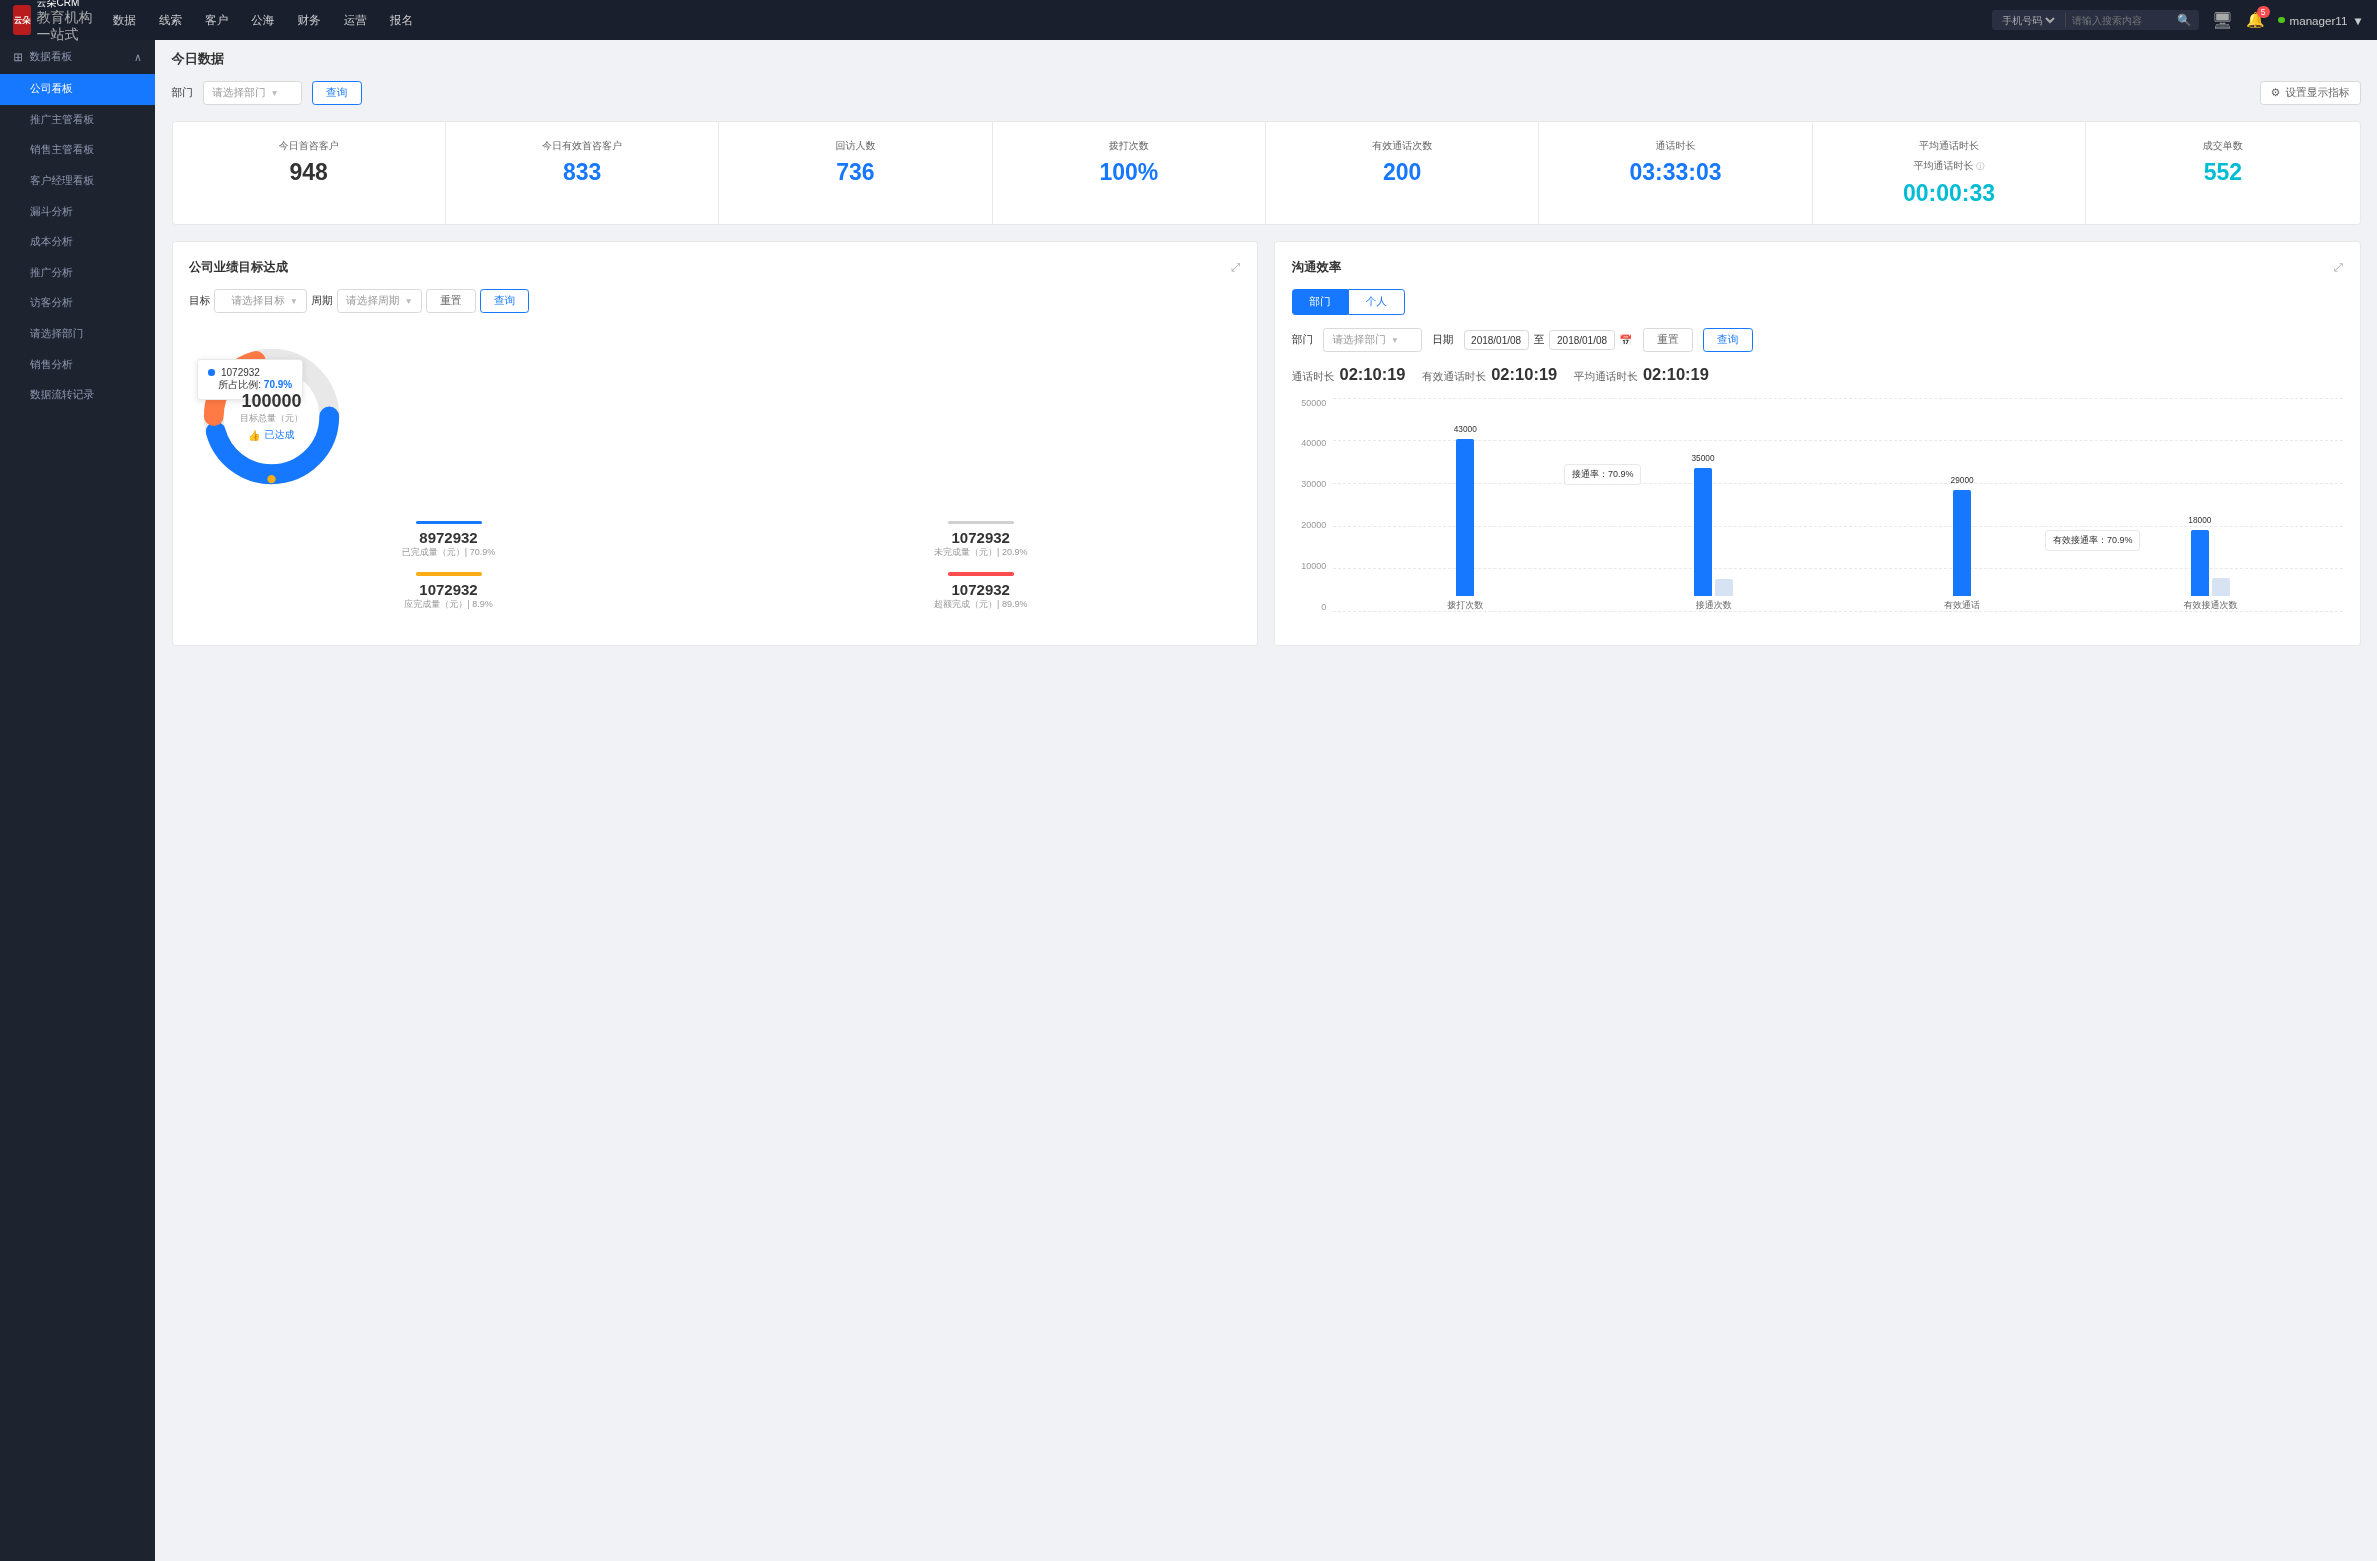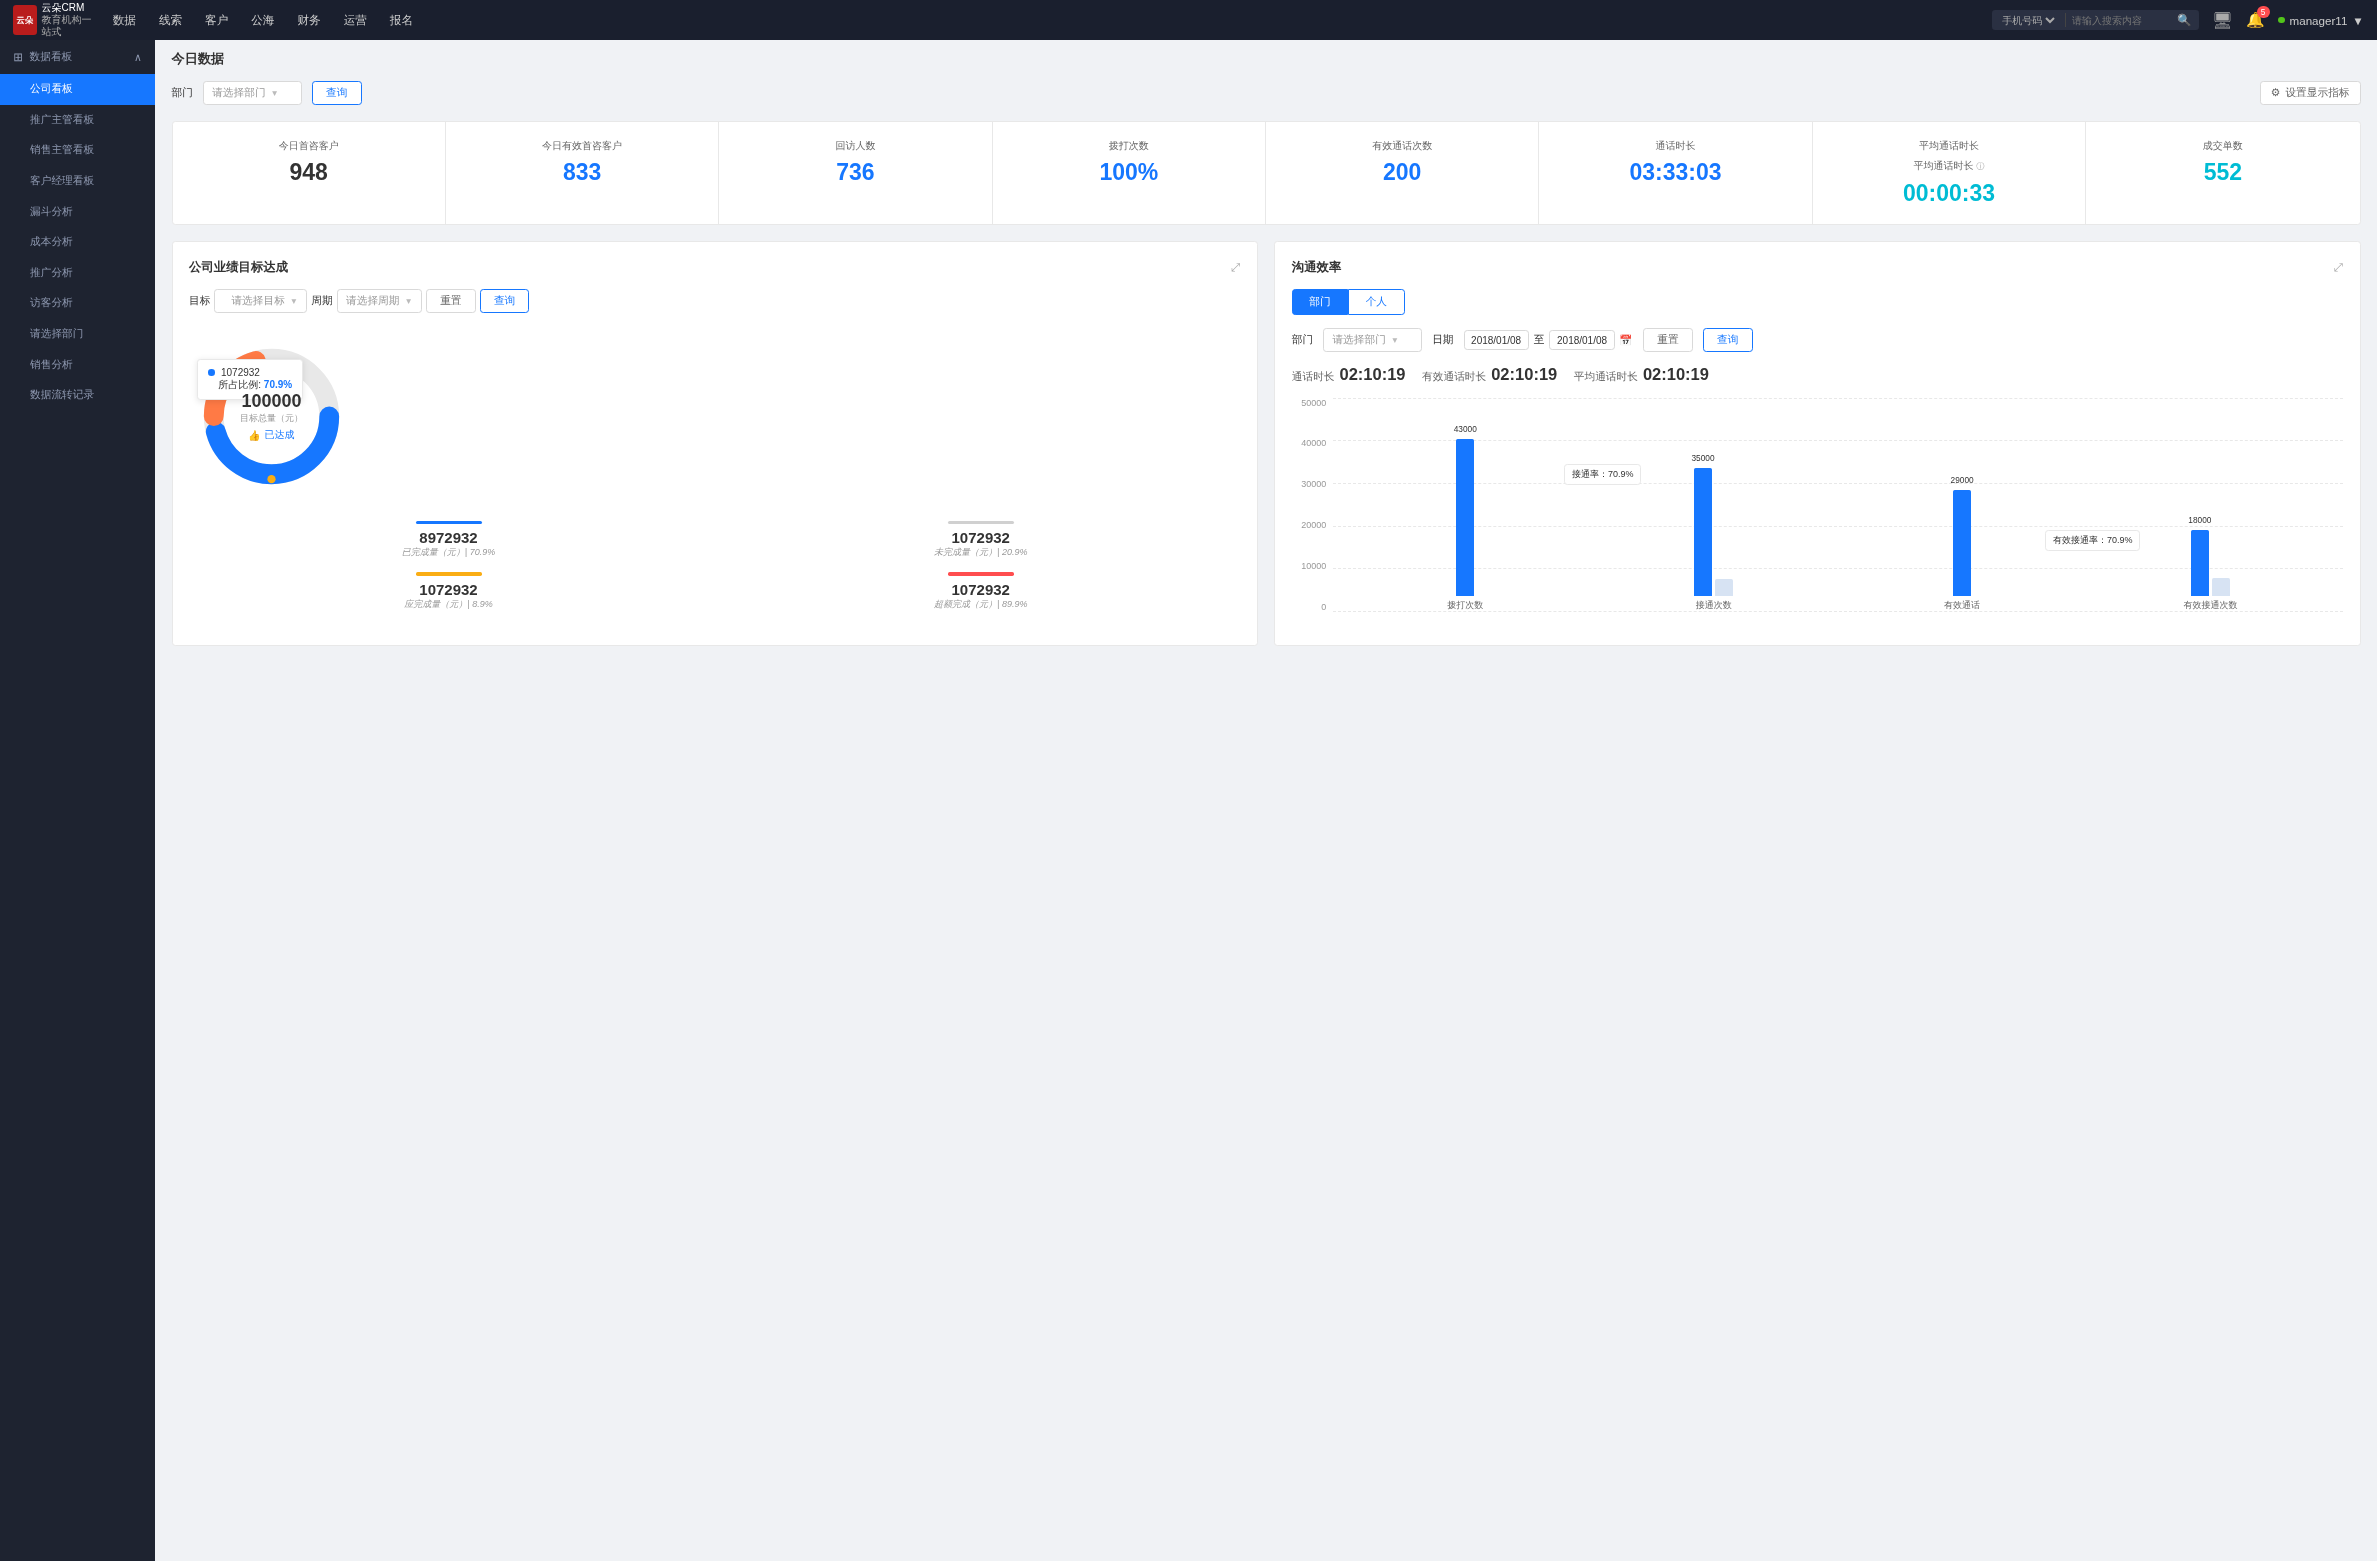--- a/index.html
+++ b/index.html
@@ -404,21 +404,20 @@
       width: 66px;
     }
     .goal-stat-value {
       font-size: 15px;
       font-weight: bold;
       color: #333;
     }
     .goal-stat-label {
       font-size: 9px;
       color: #999;
-      font-style: italic;
     }
 
     
     .comm-tabs {
       display: flex;
       gap: 0;
       margin-bottom: 13.2px;
     }
     .comm-tab {
       padding: 5px 16.5px;
@@ -504,21 +503,21 @@
     }
   </style>
 </head>
 <body>
 
 <nav class="top-nav">
   <div class="logo">
     <div class="logo-icon">云朵</div>
     <div class="logo-text">
       <div>云朵CRM</div>
-      <div style="font-size:10px;color:#aaa;">教育机构一站式</div>
+      <div style="font-size:14px;color:#aaa;">教育机构一站式</div>
     </div>
   </div>
 
   <div class="nav-items">
     <span class="nav-item">数据</span>
     <span class="nav-item">线索</span>
     <span class="nav-item">客户</span>
     <span class="nav-item">公海</span>
     <span class="nav-item">财务</span>
     <span class="nav-item">运营</span>

